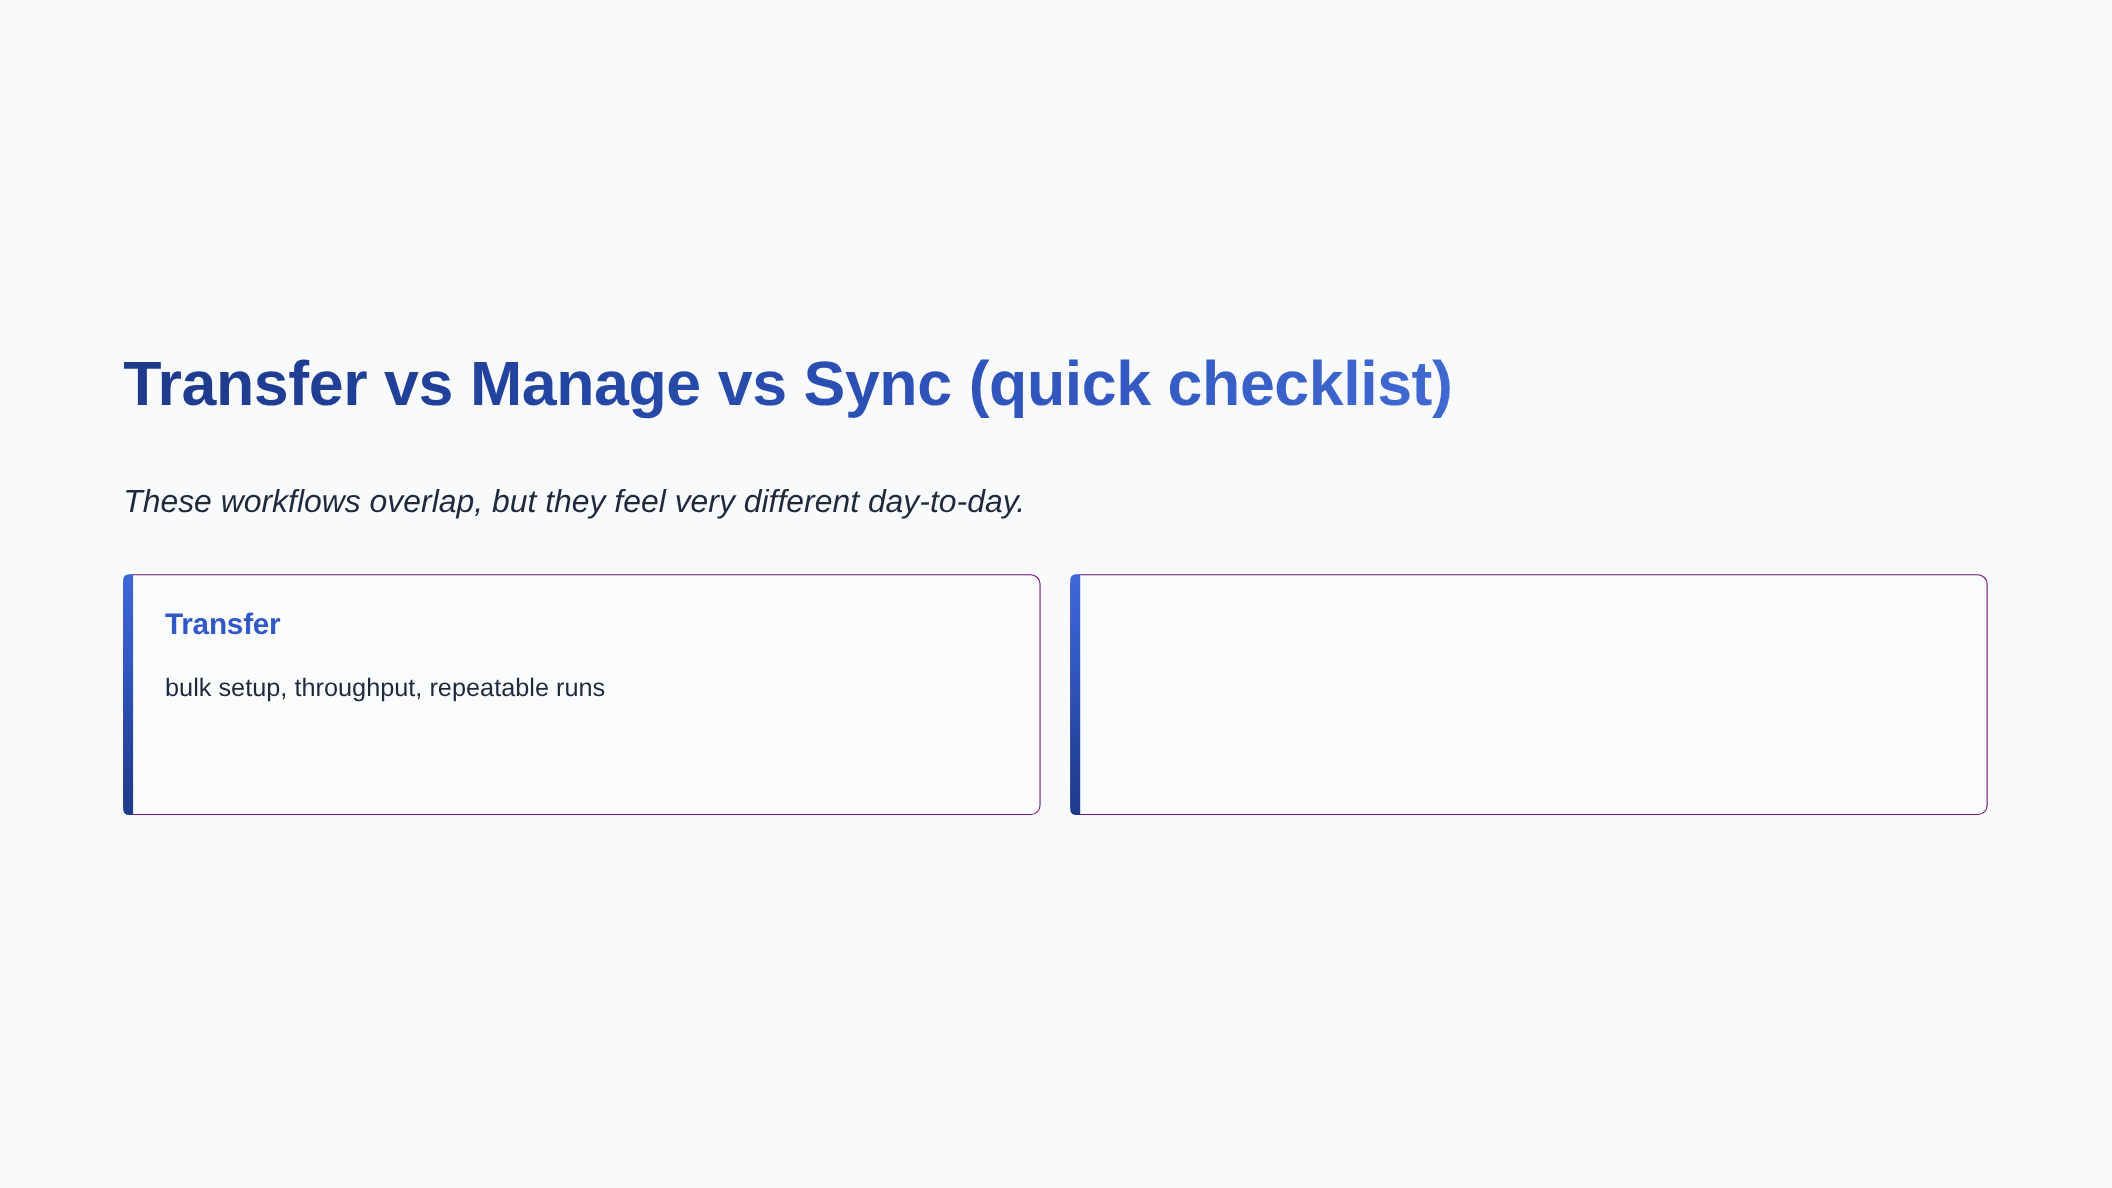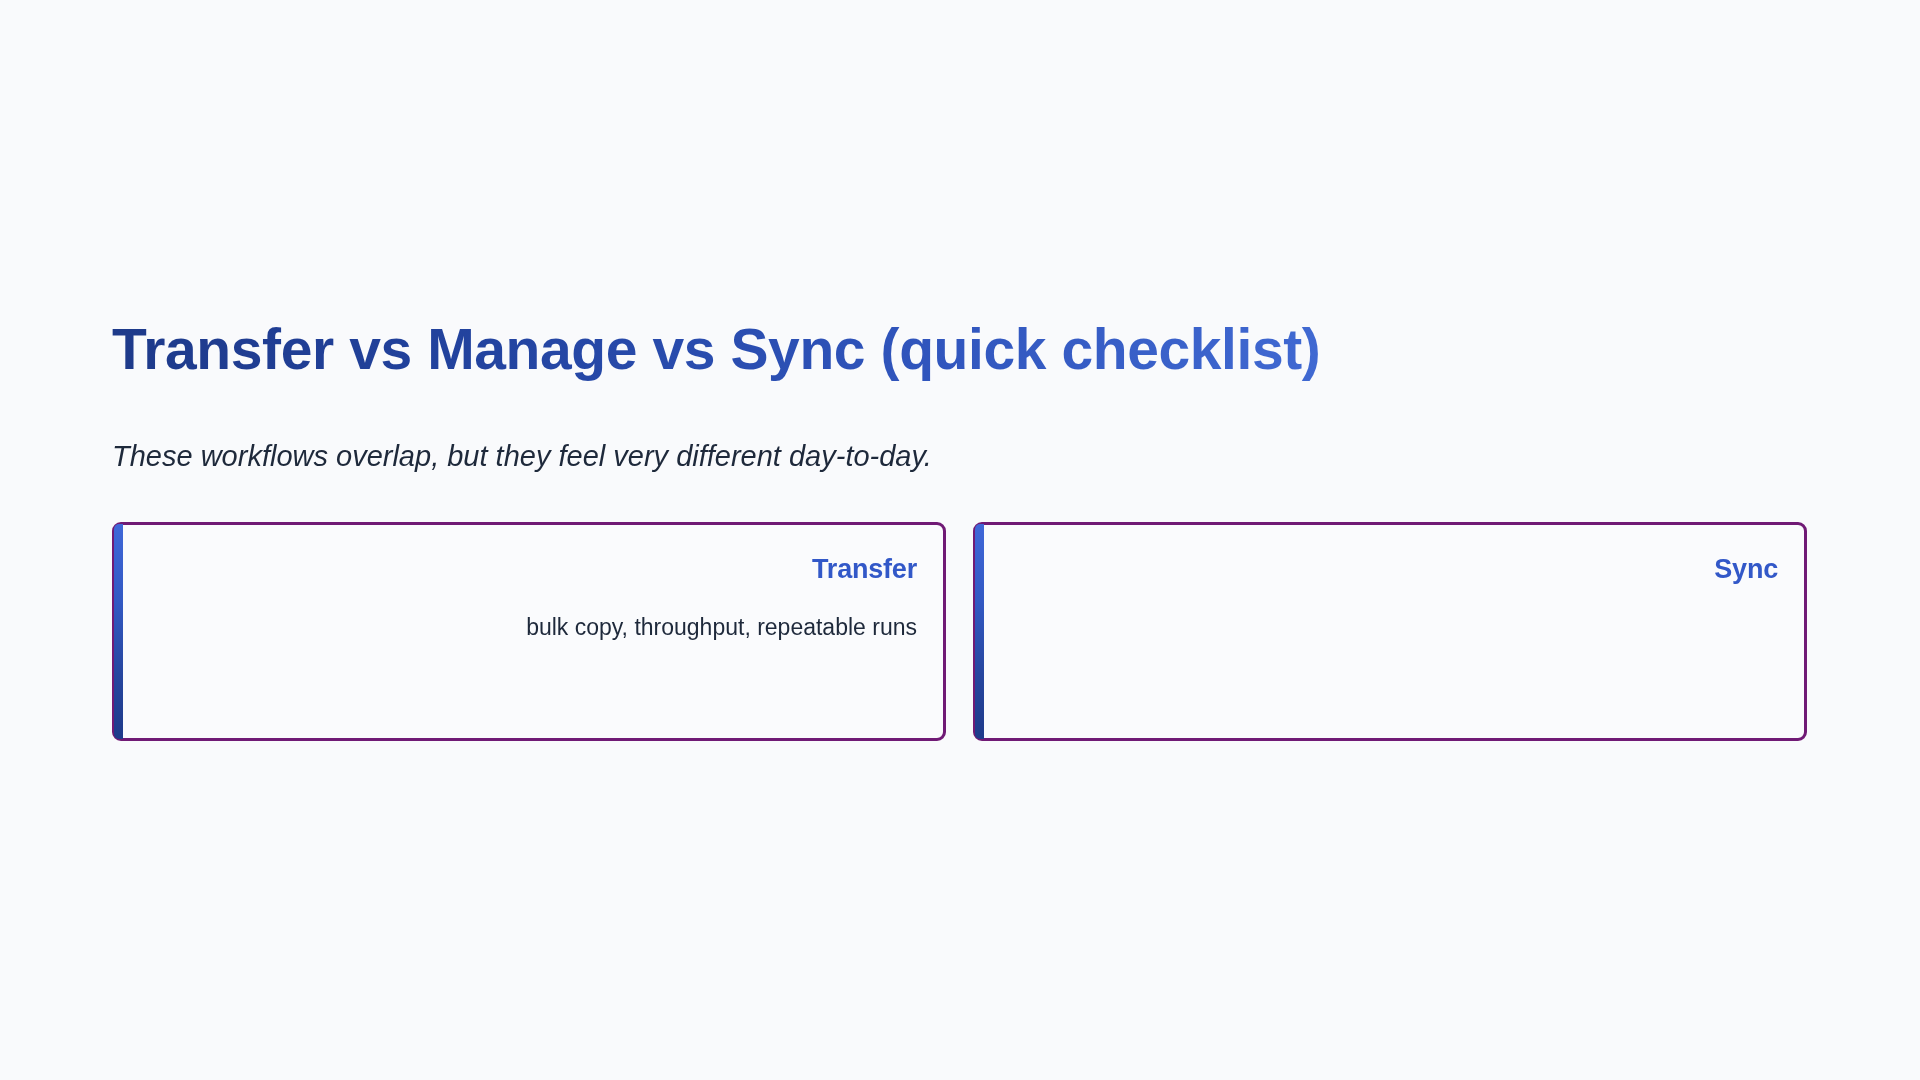--- a/index.html
+++ b/index.html
@@ -55,25 +55,24 @@
     gap: 27px;
     align-items: stretch;
     width: 1695px;
   }
 
   .card {
     position: relative;
     flex: 1 1 0;
     min-height: 219px;
     background: #fafbfd;
-    border: 3px solid #701a75;
+    border: 1px solid #701a75;
     border-radius: 9px;
     padding: 28px 26px 26px 37px;
     overflow: visible;
-    text-align: right;
   }
 
   .card-accent {
     position: absolute;
     left: -1px;
     top: -1px;
     bottom: -1px;
     width: 9px;
     border-radius: 5px 0 0 5px;
     background: linear-gradient(180deg, #3f67d8 0%, #3259c4 35%, #26469f 70%, #1e3a8a 100%);
@@ -102,24 +101,23 @@
 
     <h1 class="page-title" style="background-image: linear-gradient(95deg, rgb(30, 58, 138) 0%, rgb(33, 65, 155) 18%, rgb(48, 85, 189) 48%, rgb(69, 111, 216) 78%, rgb(74, 116, 221) 100%);">Transfer vs Manage vs Sync (quick checklist)</h1>
 
     <p class="page-subtitle">These workflows overlap, but they feel very different day-to-day.</p>
 
     <div class="card-row">
 
       <div class="card">
         <span class="card-accent" style="background: linear-gradient(rgb(63, 103, 216) 0%, rgb(50, 89, 196) 35%, rgb(38, 70, 159) 70%, rgb(30, 58, 138) 100%);"></span>
         <div class="card-title">Transfer</div>
-        <div class="card-body">bulk copy, throughput, repeatable runs</div>
+        <div class="card-body">bulk setup, throughput, repeatable runs</div>
       </div>
 
 
       <div class="card">
         <span class="card-accent" style="background: linear-gradient(rgb(63, 103, 216) 0%, rgb(50, 89, 196) 35%, rgb(38, 70, 159) 70%, rgb(30, 58, 138) 100%);"></span>
-        <div class="card-title">Sync</div>
       </div>
 
     </div>
   </div>
 </div>
 
 </body></html>

